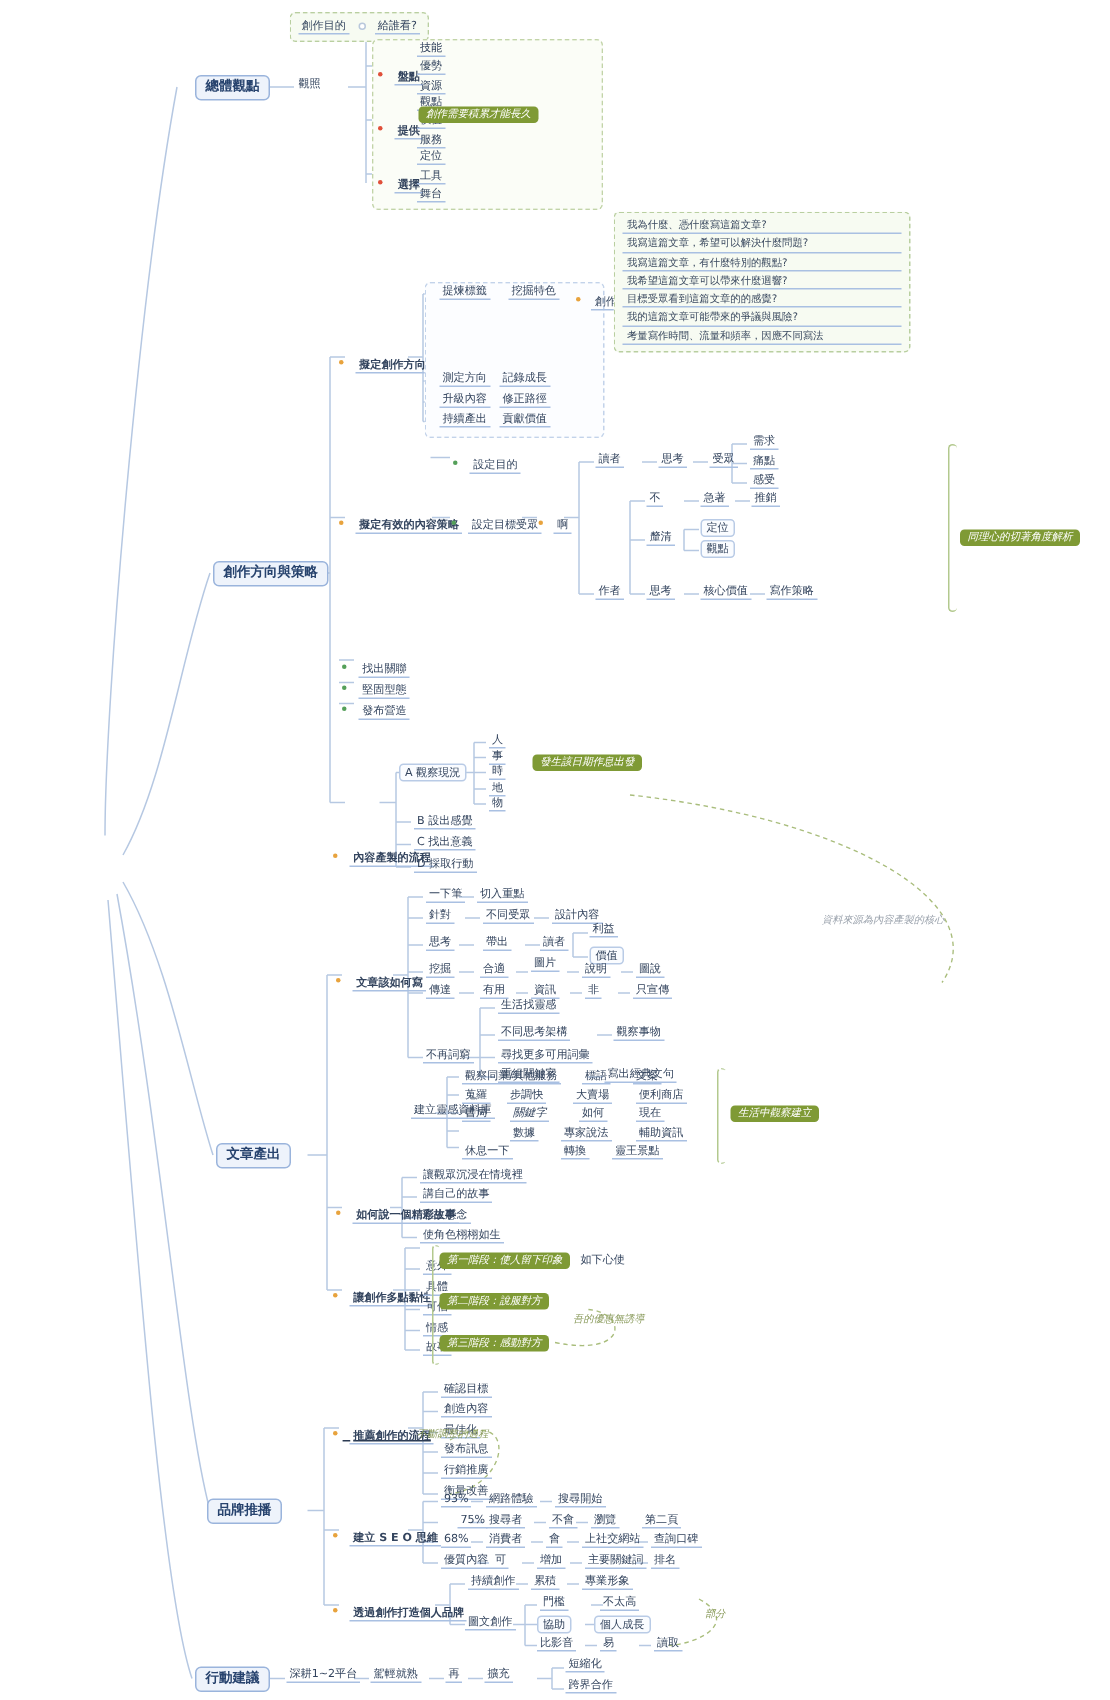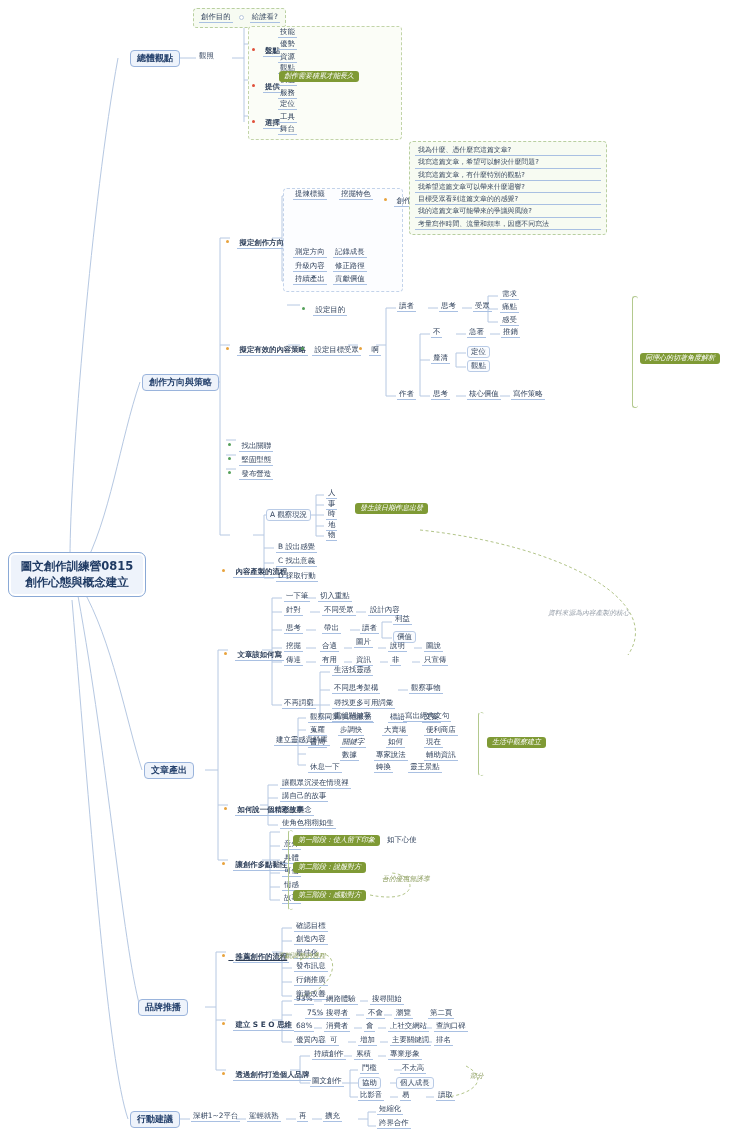--- a/index.html
+++ b/index.html
@@ -285,24 +285,20 @@
     </g>
 
     <g fill="none" stroke="#a9bd7c" stroke-width="0.9" stroke-dasharray="3,2.5">
       <path d="M420 530 C 560 545, 665 600, 628 655"></path>
       <path d="M370 895 C 420 905, 418 875, 392 873"></path>
       <path d="M300 960 C 345 935, 342 990, 300 996"></path>
       <path d="M466 1066 C 492 1080, 470 1095, 446 1097"></path>
     </g>
   </svg>
 
-  <div class="nd root" style="left:8px;top:552px;width:120px;">
-    <div>圖文創作訓練營0815</div>
-    <div>創作心態與概念建立</div>
-  </div>
 
   <div class="nd l1" style="left:130px;top:50px;">
     <span>總體觀點</span>
   </div>
   <div class="nd p" style="left:197px;top:52px;">
     <span>觀照</span>
   </div>
 
   <div class="nd qpanel" style="left:193px;top:8px;">
     <div style="display:flex;align-items:center;gap:6px;">

